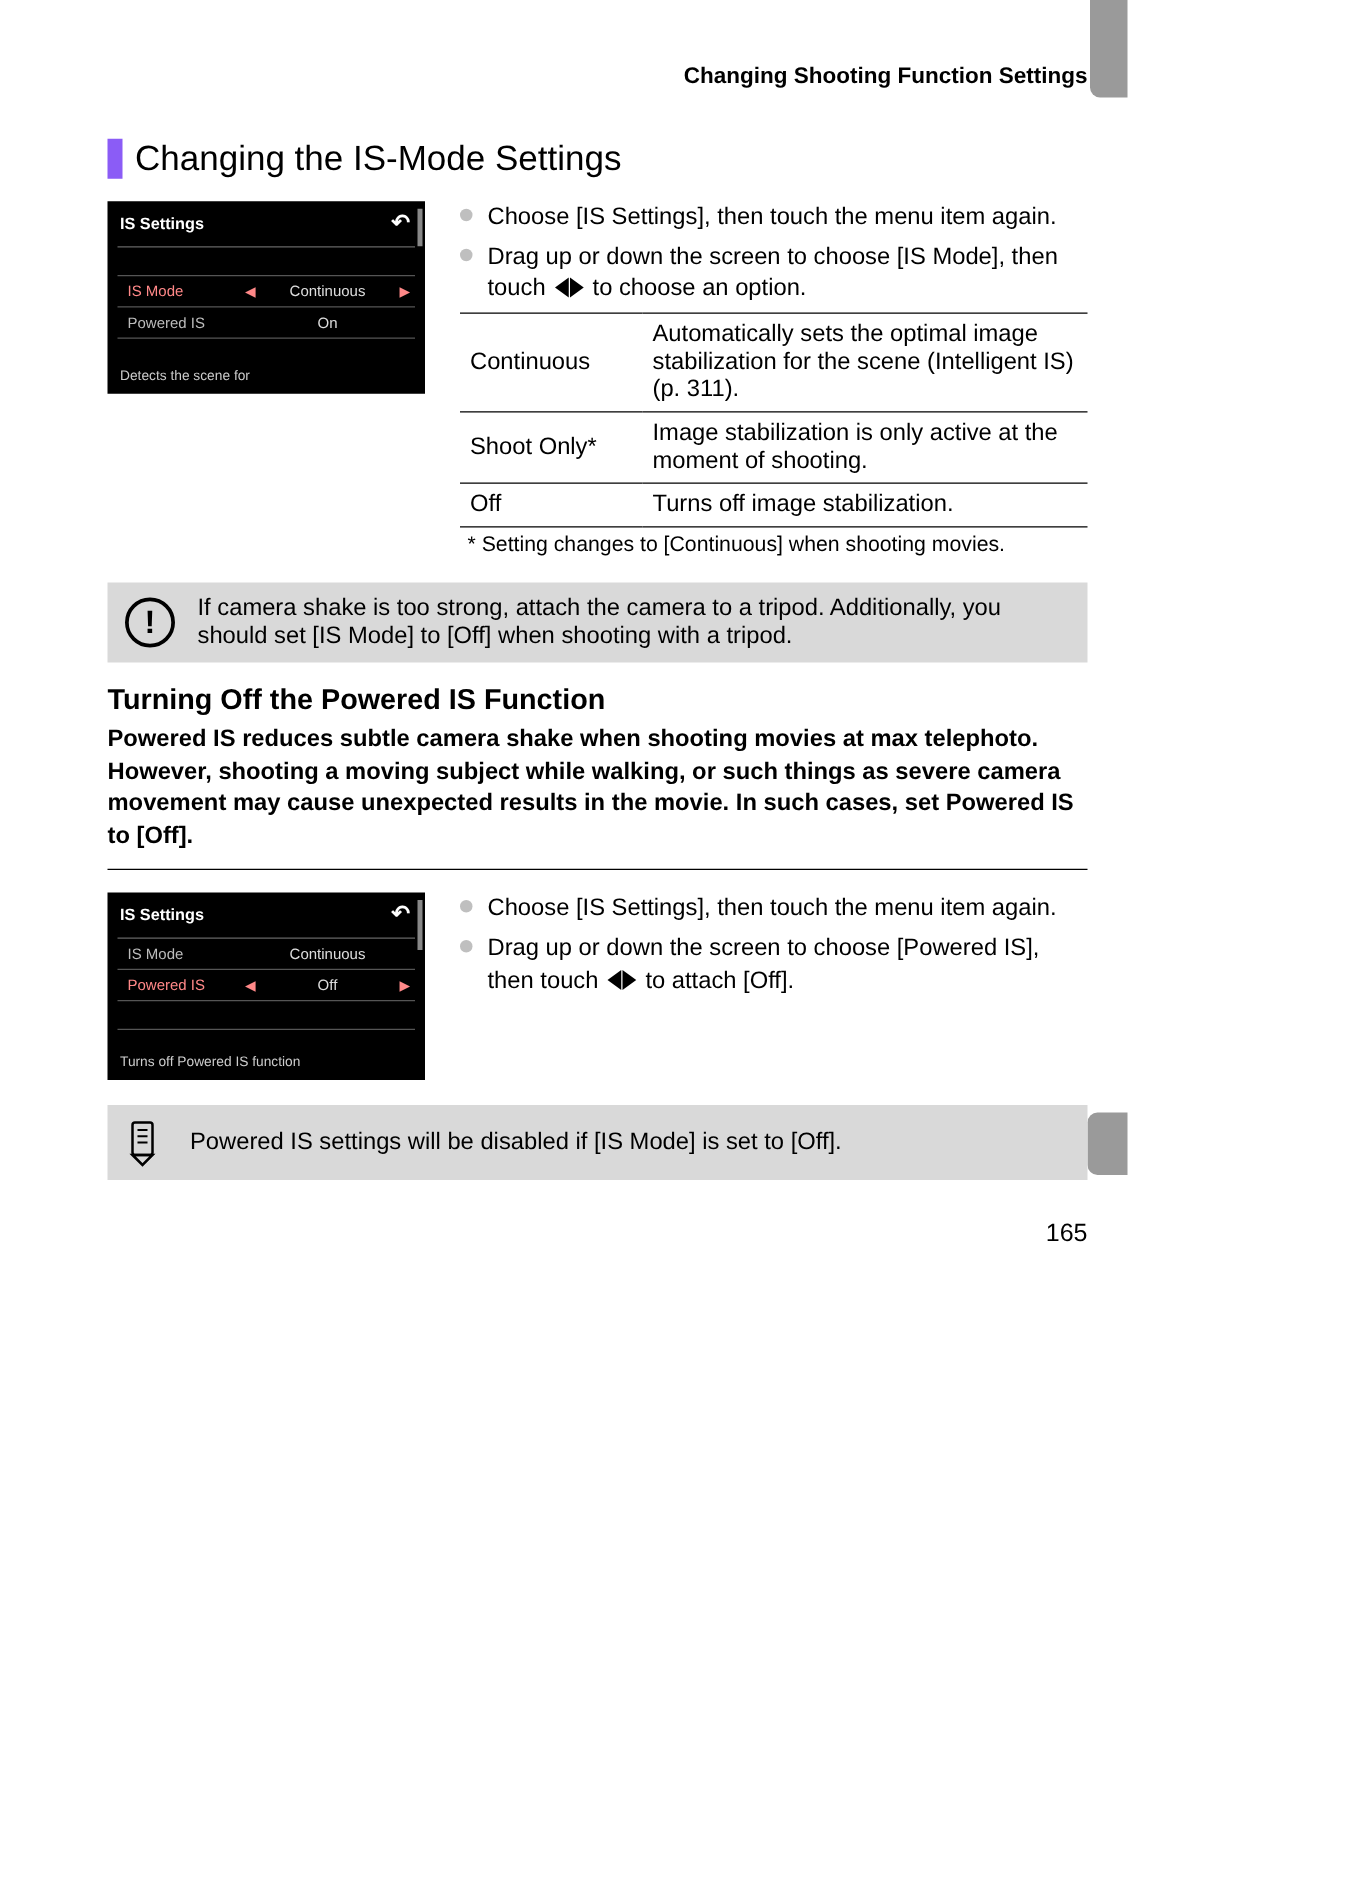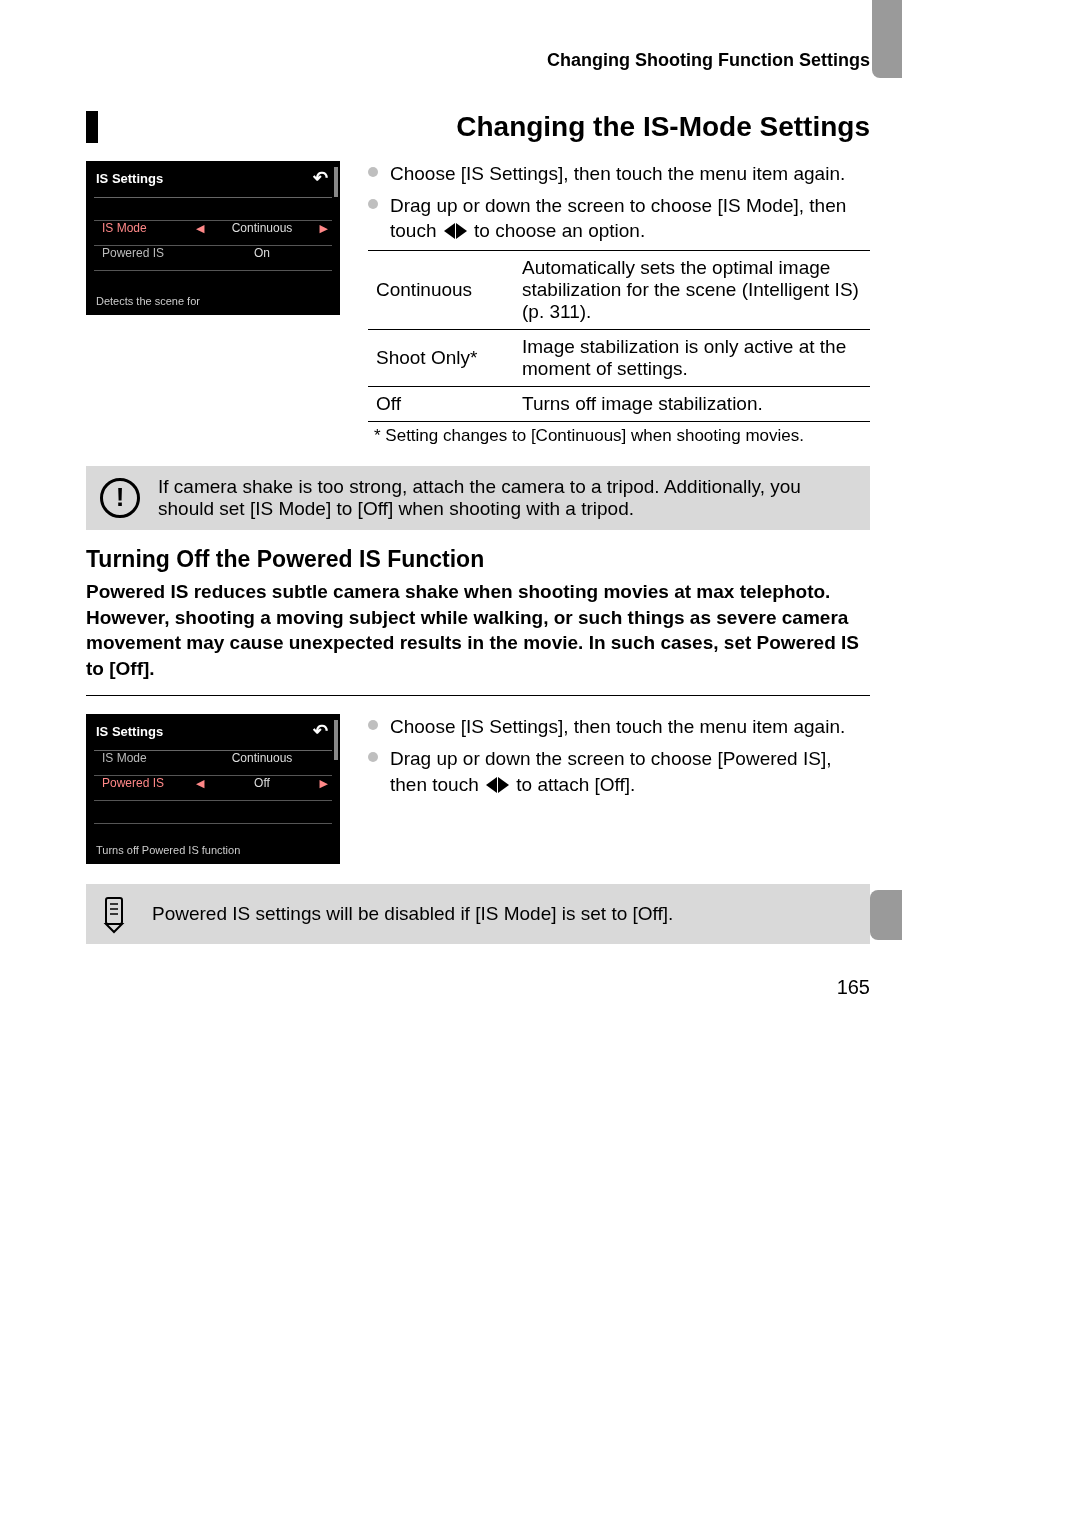--- a/index.html
+++ b/index.html
@@ -23,25 +23,24 @@
     position: relative;
   }
   .running-head {
     font-weight: bold;
     text-align: right;
     font-size: 18px;
     margin-bottom: 40px;
   }
   h1.section {
     font-size: 28px;
-    font-weight: bold;
-    border-left: 12px solid #000000;
+    font-weight: normal;
+    border-left: 12px solid #8b5cf6;
     padding-left: 10px;
     margin: 0 0 18px 0;
-    text-align: right;
   }
   .row1 {
     display: flex;
     gap: 28px;
     align-items: flex-start;
   }
   
   .camshot {
     width: 250px;
     background: #000;
@@ -50,21 +49,21 @@
     padding: 2px 2px 6px 2px;
     position: relative;
   }
   .camshot .title {
     display:flex; justify-content:space-between; align-items:center;
     color:#fff; padding:4px 6px 8px 8px; font-weight:bold;gap:32px;
   }
   .camshot .back-icon { color:#fff; font-size:18px; padding-right:4px;}
   .camshot .sep { height:1px; background:#666; margin:0 6px;}
   .camshot .spacer { height:22px; border-bottom:1px solid #555; margin:0 6px;}
-  .camrow { display:flex; align-items:flex-start; padding:0 0 0 8px; height:24px;
+  .camrow { display:flex; align-items:center; padding:0 0 0 8px; height:24px;
             border-bottom:1px solid #555; margin:0 6px; }
   .camrow .lab { flex:0 0 90px; color:#f88; font-size:12px;}
   .camrow.plain .lab { color:#bbb;}
   .camrow .valwrap { flex:1; display:flex; align-items:center; justify-content:space-between;}
   .camrow .arrow { color:#f88; font-size:11px; padding:0 4px;}
   .camrow.plain .arrow { visibility:hidden;}
   .camrow .val { color:#ddd; font-size:12px;}
   .camshot .desc { color:#ccc; font-size:11px; padding:10px 8px 2px 8px;}
   .camshot .vbar { position:absolute; top:6px; right:2px; width:4px; background:#888;}
   .camshot.a .vbar { height:30px;}
@@ -154,21 +153,21 @@
         </li>
       </ul>
       <table class="opts">
         <tbody>
             <tr>
               <td>Continuous</td>
               <td>Automatically sets the optimal image stabilization for the scene (Intelligent IS) (p. 311).</td>
             </tr>
         <tr>
               <td>Shoot Only*</td>
-              <td>Image stabilization is only active at the moment of settings.</td>
+              <td>Image stabilization is only active at the moment of shooting.</td>
             </tr>
         <tr>
               <td>Off</td>
               <td>Turns off image stabilization.</td>
             </tr>
       </tbody>
         </table>
       <div class="tnote">* Setting changes to [Continuous] when shooting movies.</div>
     </div>
   </div>

